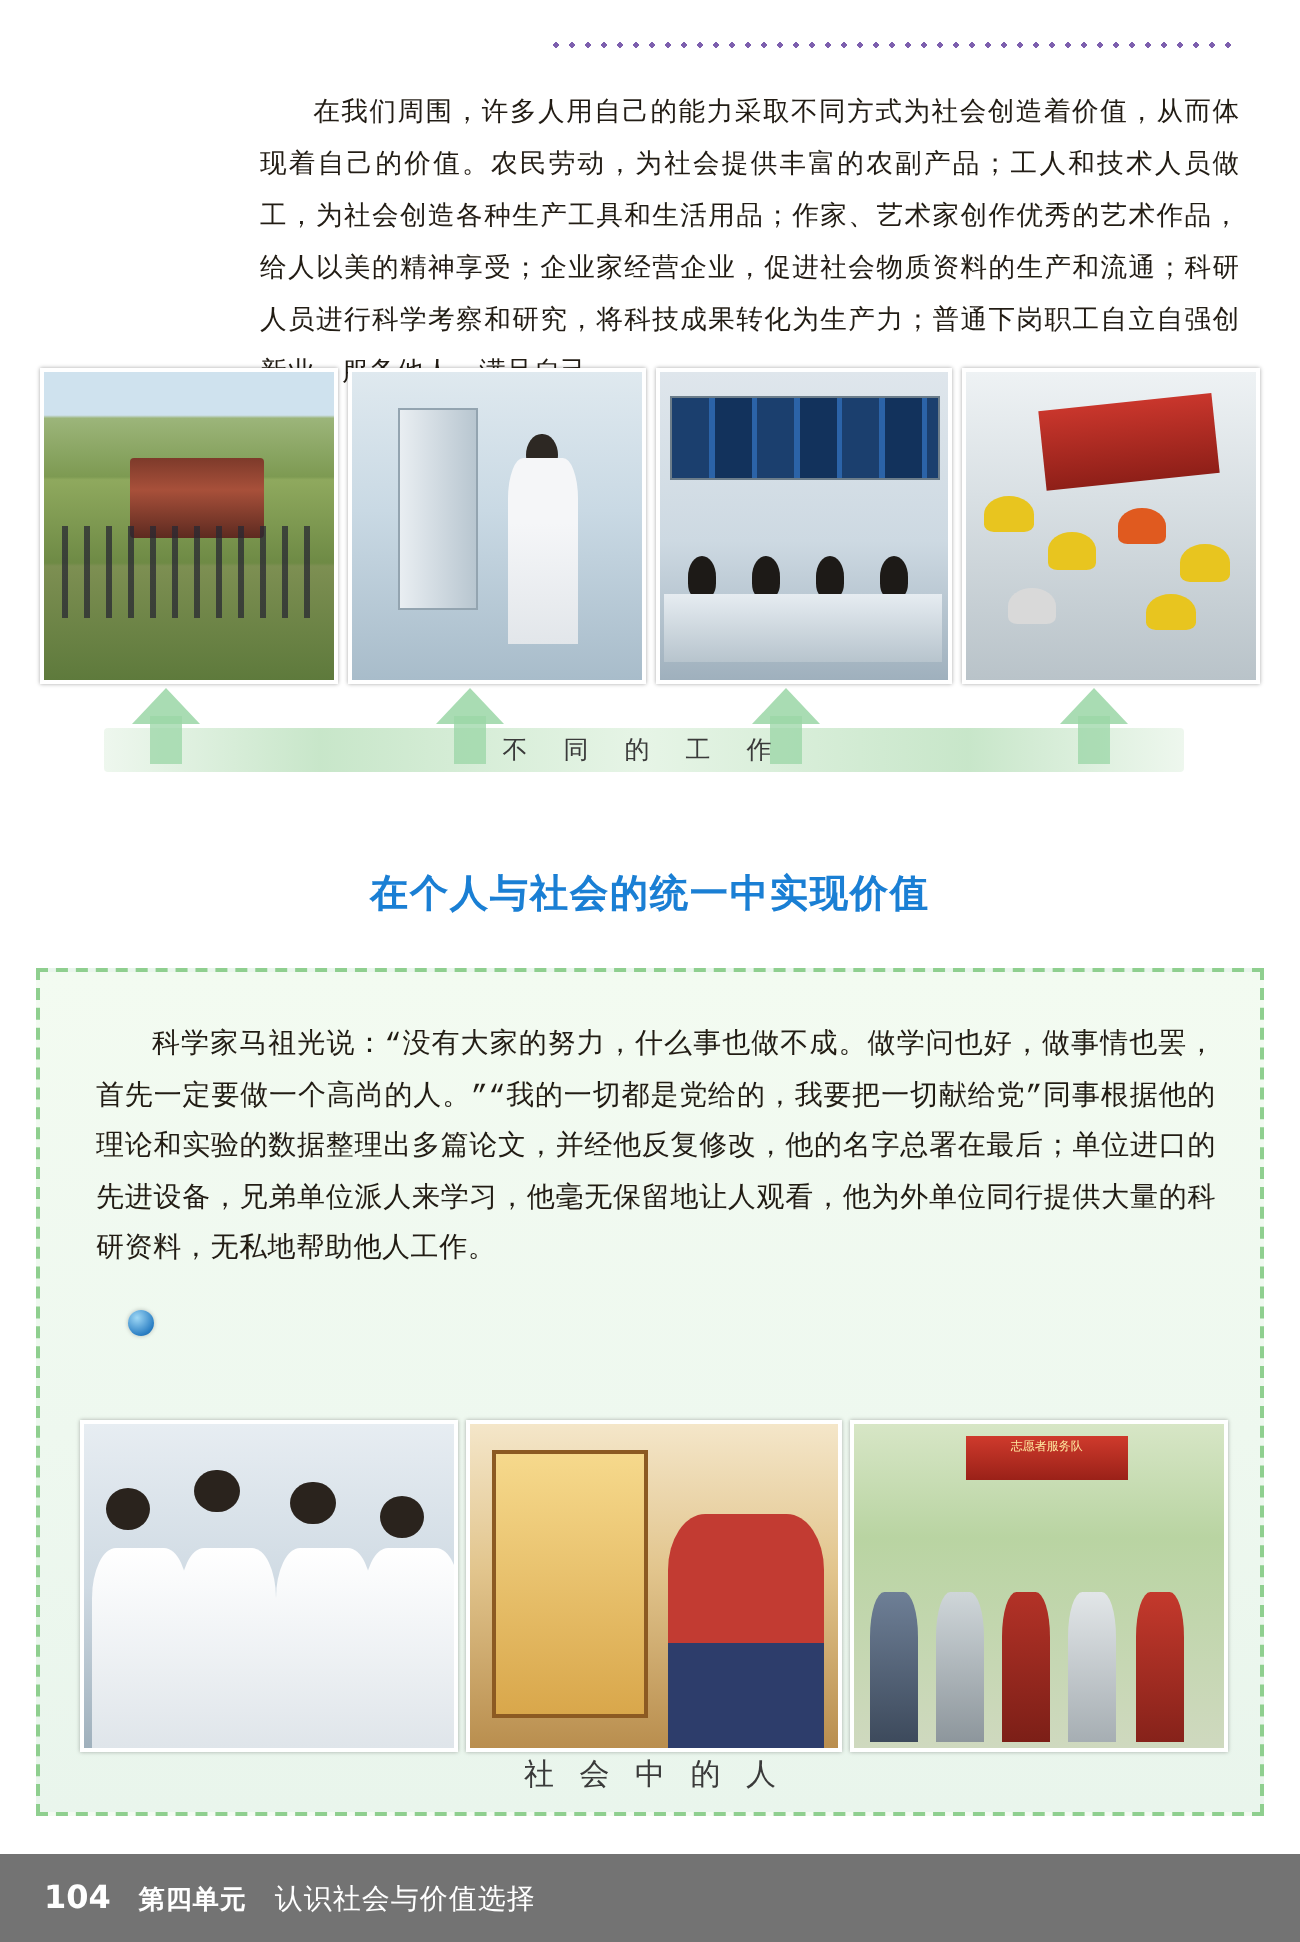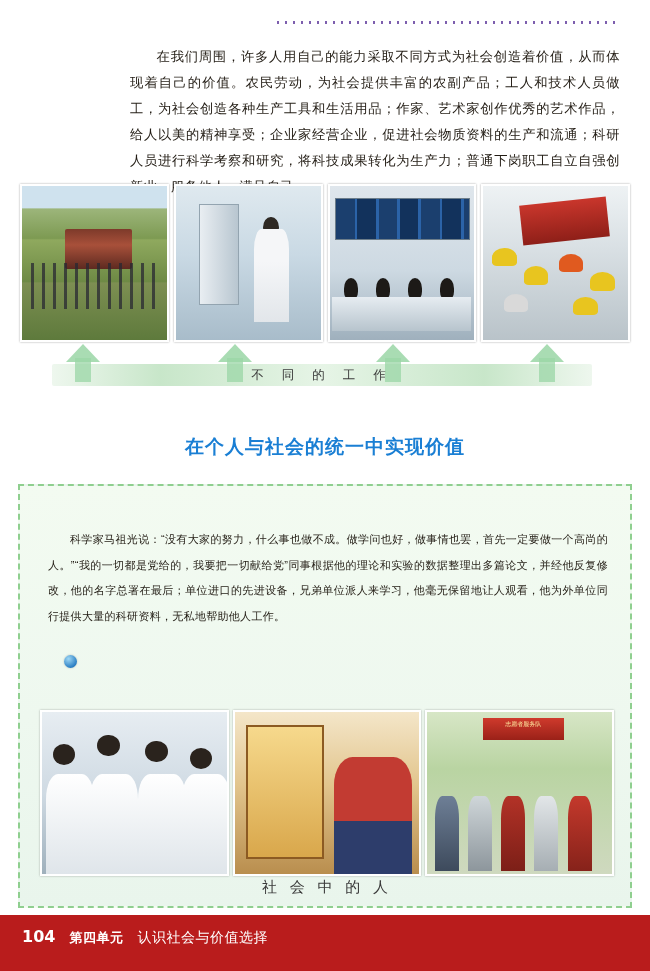--- a/index.html
+++ b/index.html
@@ -263,28 +263,27 @@
     height: 424px;
     border: 2px dashed #8fcf8f;
     background: linear-gradient(to bottom, #f3fbf1 0%, #eef8ef 55%, #e9f5ec 100%);
     box-sizing: border-box;
   }
   .case-text {
     position: absolute;
     top: 25px;
     left: 28px;
     width: 560px;
-    font-family: Liberation Sans, sans-serif;
-    font-size: 11px;
+    font-family: Liberation Mono, monospace;
+    font-size: 14px;
     line-height: 25.5px;
     color: #221c14;
     text-align: justify;
     text-indent: 2em;
     letter-spacing: 0.3px;
-    margin-top: 16px;
   }
   .questions {
     position: absolute;
     top: 164px;
     left: 44px;
     width: 545px;
   }
   .q {
     position: relative;
     font-family: "DejaVu Serif", "Liberation Serif", serif;
@@ -391,22 +390,22 @@
     color: #3a3a3a;
     letter-spacing: 4px;
   }
 
   
   .footer {
     position: absolute;
     left: 0;
     bottom: 0;
     width: 650px;
-    height: 56px;
-    background: #b91c1c;
+    height: 44px;
+    background: #737373;
   }
   .footer-inner {
     position: absolute;
     left: 22px;
     top: 12px;
     display: flex;
     align-items: baseline;
     gap: 14px;
     color: #ffffff;
     font-family: "DejaVu Sans", "Liberation Sans", sans-serif;

